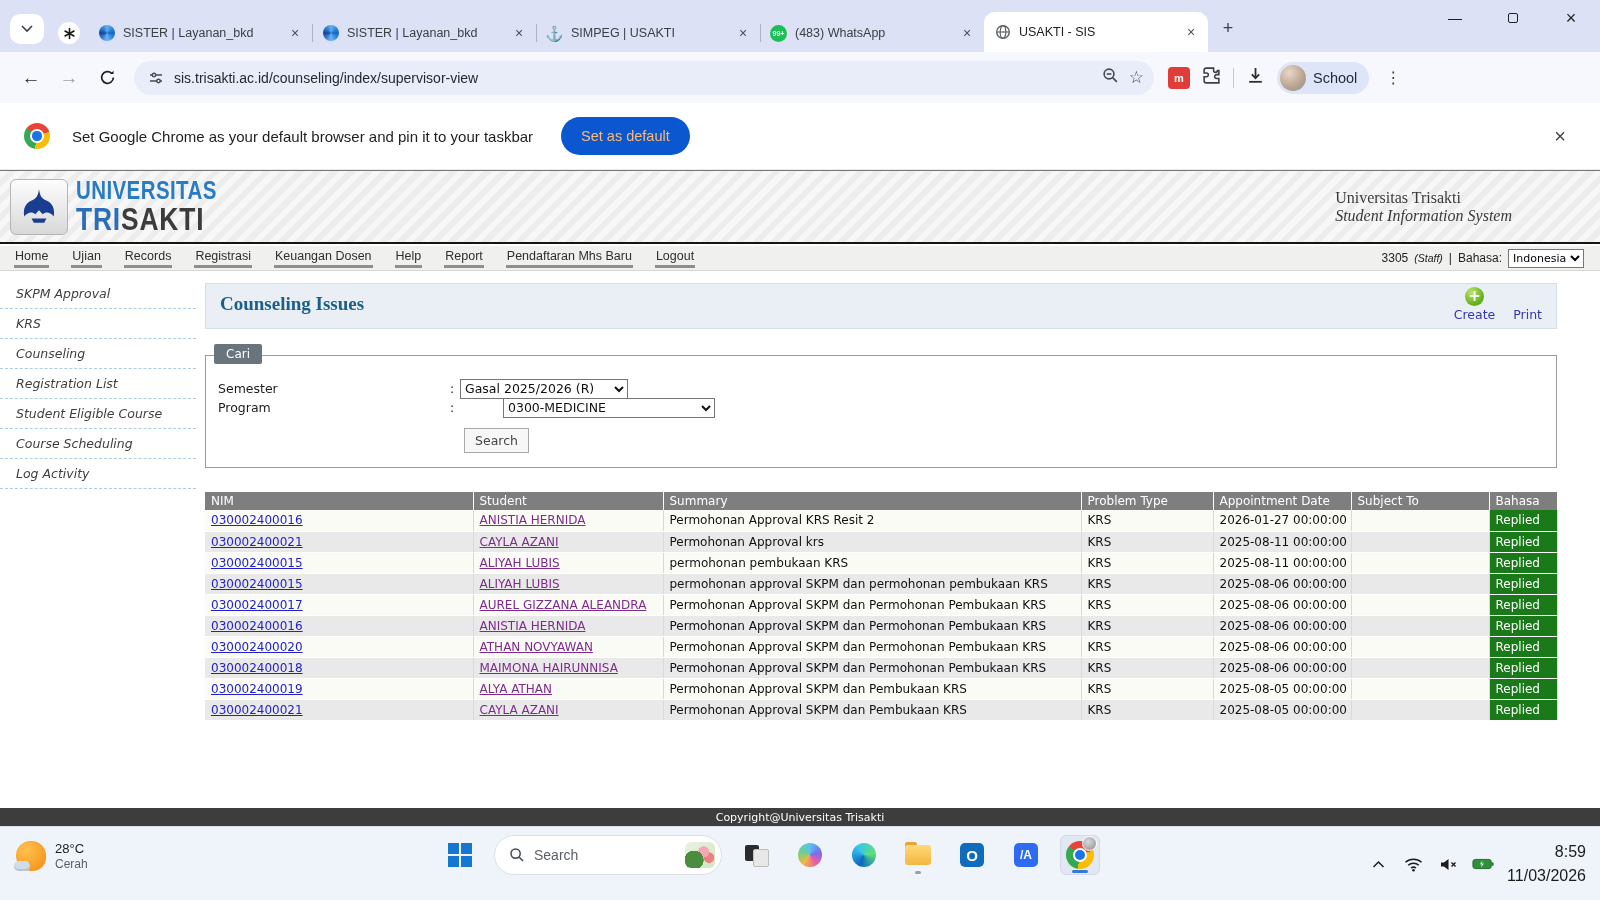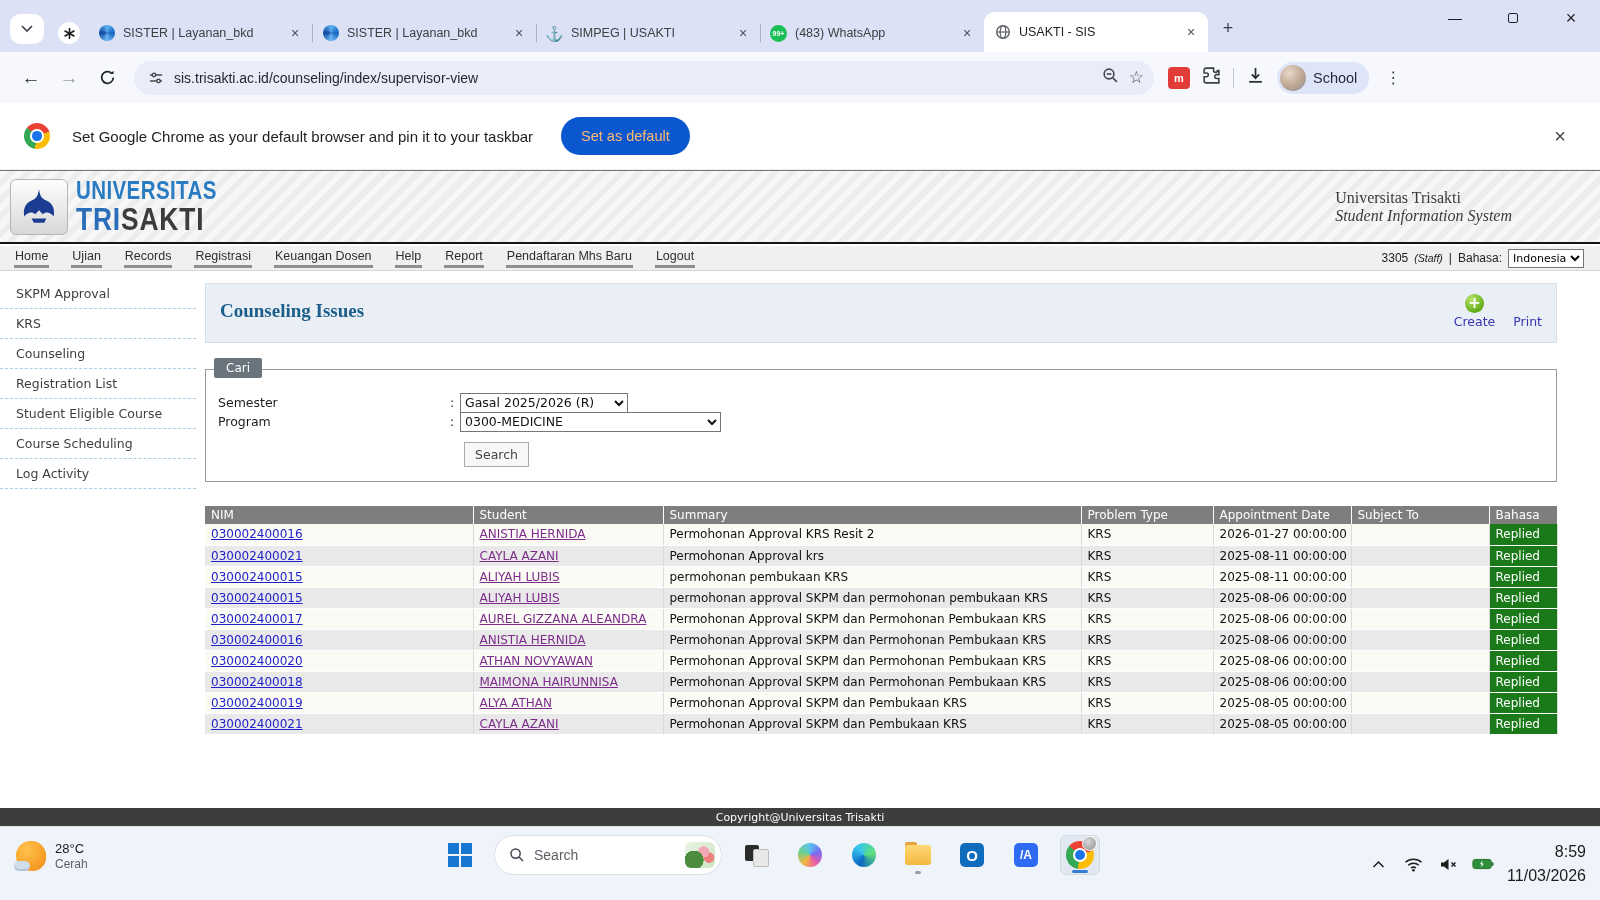--- a/index.html
+++ b/index.html
@@ -66,38 +66,38 @@
   .navbar { position:absolute; top:246px; left:0; width:1600px; height:25px; background:#f0f0ee; border-bottom:1px solid #d7d7d3; display:flex; align-items:center; font-size:12.5px; color:#2e2e2e; }
   .nav-items { display:flex; gap:22px; margin-left:14px; }
   .nav-item { border-bottom:3px solid #8f8f8f; padding:1px 1px 2px 1px; cursor:pointer; white-space:nowrap; }
   .nav-right { margin-left:auto; margin-right:16px; display:flex; align-items:center; gap:6px; font-size:12px; color:#222; }
   .nav-right .staff { font-style:italic; font-size:10.5px; }
   .lang-select { font-size:11px; height:19px; border:1px solid #767676; background:#fff; font-family:"DejaVu Sans",sans-serif; }
 
   
   .content { position:absolute; top:271px; left:0; width:1600px; height:537px; background:#fff; font-family:"DejaVu Sans",sans-serif; }
   .sidebar { position:absolute; top:8px; left:0; width:196px; }
-  .side-item { font-size:12.5px; color:#3f3f3f; padding:7px 4px 7px 16px; border-bottom:1px dashed #aacde2; cursor:pointer; }
+  .side-item { font-size:12.5px; color:#3f3f3f; padding:7px 4px 7px 16px; border-bottom:1px dashed #aacde2; cursor:pointer;font-style:italic; }
   .side-section { font-family:"Liberation Serif",serif; font-size:15.5px; font-weight:bold; color:#222; padding:14px 4px 5px 16px; border-bottom:1px solid #444; margin-right:4px; }
   .main { position:absolute; left:205px; top:12px; width:1352px; }
-  .panel-head { background:#e9eff4; border:1px solid #d3e0e8; height:60px; display:flex; align-items:center; padding:0 6px 4px 14px; }
+  .panel-head { background:#e9eff4; border:1px solid #d3e0e8; height:46px; display:flex; align-items:center; padding:0 6px 4px 14px; }
   .panel-title { font-family:"Liberation Serif",serif; font-weight:bold; font-size:19px; color:#1b5e8a; }
   .panel-actions { margin-left:auto; display:flex; align-items:flex-end; gap:18px; padding-right:8px; }
   .create-wrap { display:flex; flex-direction:column; align-items:center; cursor:pointer; }
   .plus-circle { width:19px; height:19px; border-radius:50%; background:radial-gradient(circle at 35% 28%,#b9e46a,#61ad17 70%); color:#fff; font-size:15px; font-weight:bold; display:flex; align-items:center; justify-content:center; line-height:1; }
   .action-label { font-size:12.5px; color:#3636b0; margin-top:1px; cursor:pointer; }
 
   .searchbox { position:relative; border:1px solid #9a9a9a; margin-top:26px; padding:24px 10px 14px 8px; }
   .cari-tab { position:absolute; top:-12px; left:8px; background:#69747d; color:#fff; font-size:12px; padding:3px 12px; border-radius:2px; }
   .form-row { display:flex; align-items:center; height:17px; margin-bottom:2px; font-size:12.5px; color:#1c1c1c; }
   .form-label { width:236px; padding-left:4px; }
   .form-colon { width:10px; }
   .form-select { font-size:12.5px; height:20px; border:1px solid #767676; background:#fff; font-family:"DejaVu Sans",sans-serif; color:#111; }
   .sem-select { width:168px; }
-  .prog-select { width:261px; }
+  .prog-select { width:212px;margin-left:43px; }
   .search-btn { margin:10px 0 0 250px; font-size:12.5px; font-family:"DejaVu Sans",sans-serif; color:#444; background:#f7f7f7; border:1px solid #a9a9a9; padding:4px 10px; cursor:pointer; }
 
   table.issues { border-collapse:collapse; table-layout:fixed; width:1352px; margin-top:24px; font-size:12px; }
   table.issues th { background:#7e7e7e; color:#fff; font-weight:normal; text-align:left; padding:2px 6px; height:18px; border-right:1px solid #fff; white-space:nowrap; overflow:hidden; }
   table.issues td { padding:3px 6px; height:21px; border-right:1px solid #d9d9d9; border-bottom:1px solid #fff; white-space:nowrap; overflow:hidden; color:#111; }
   table.issues tr.odd td { background:#fbfbf5; }
   table.issues tr.even td { background:#e9e9e9; }
   table.issues td.status-cell { background:#1a7a1a !important; color:#fff; }
   a.nim-link { color:#2222cc; text-decoration:underline; cursor:pointer; }
   a.student-link { color:#7d2c8c; text-decoration:underline; cursor:pointer; }

